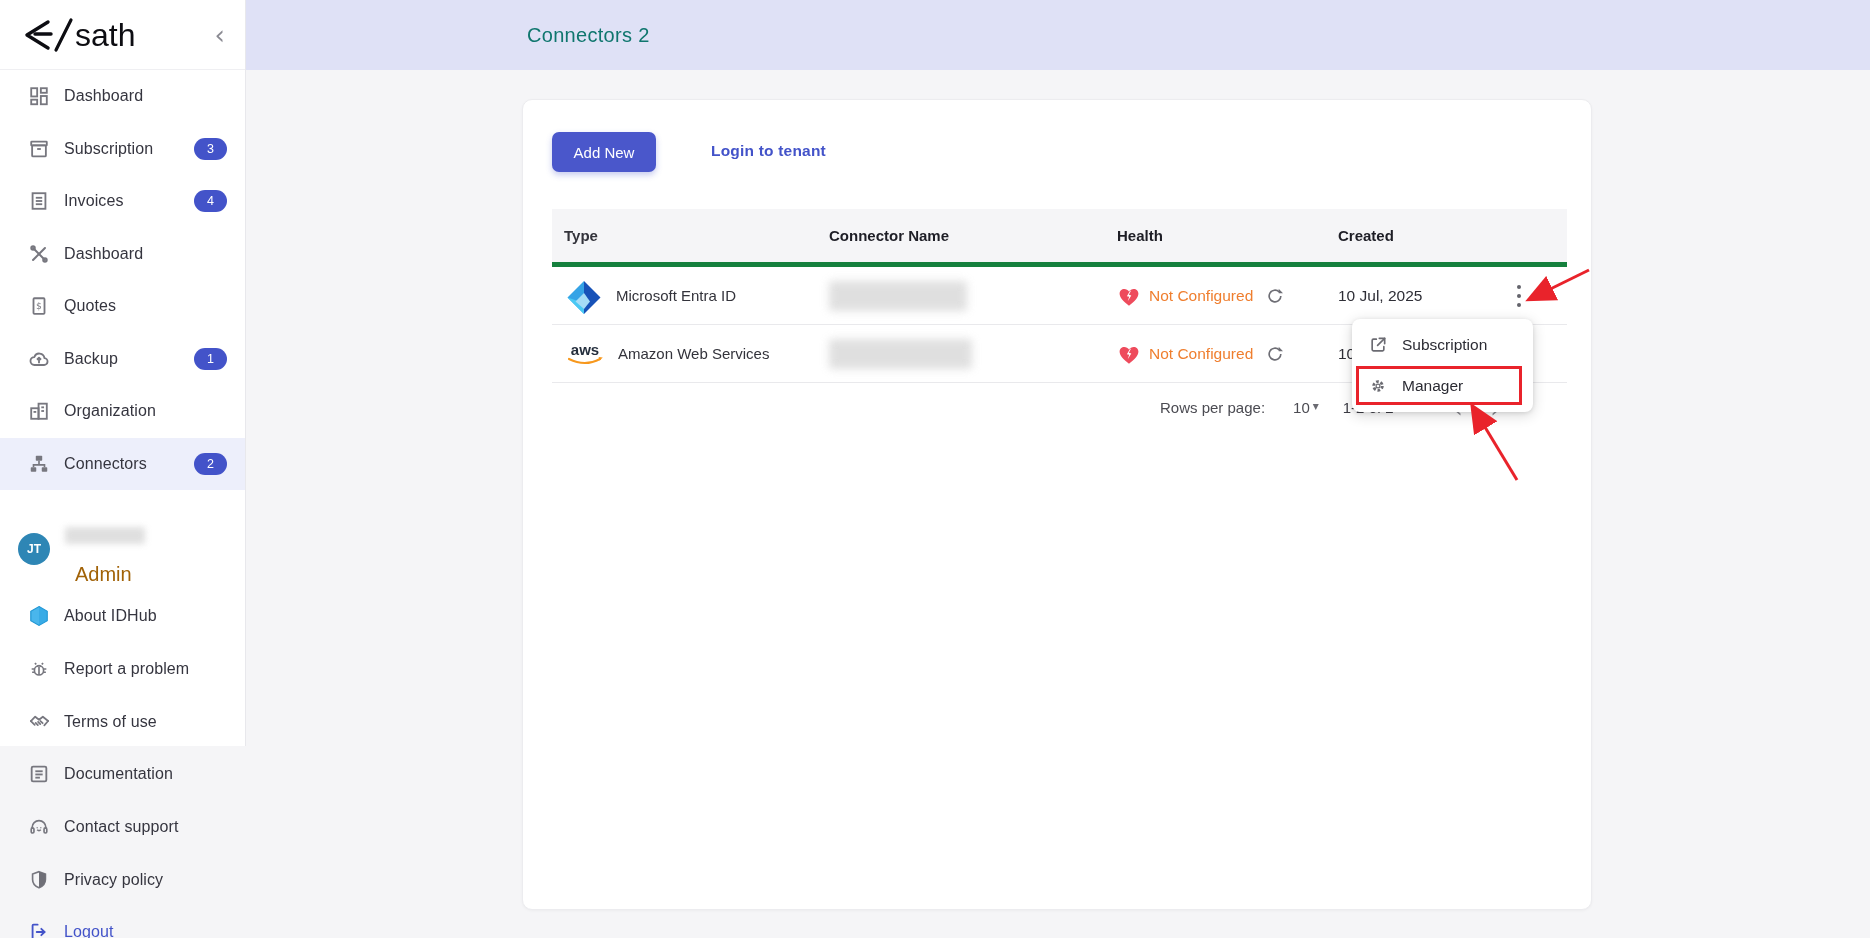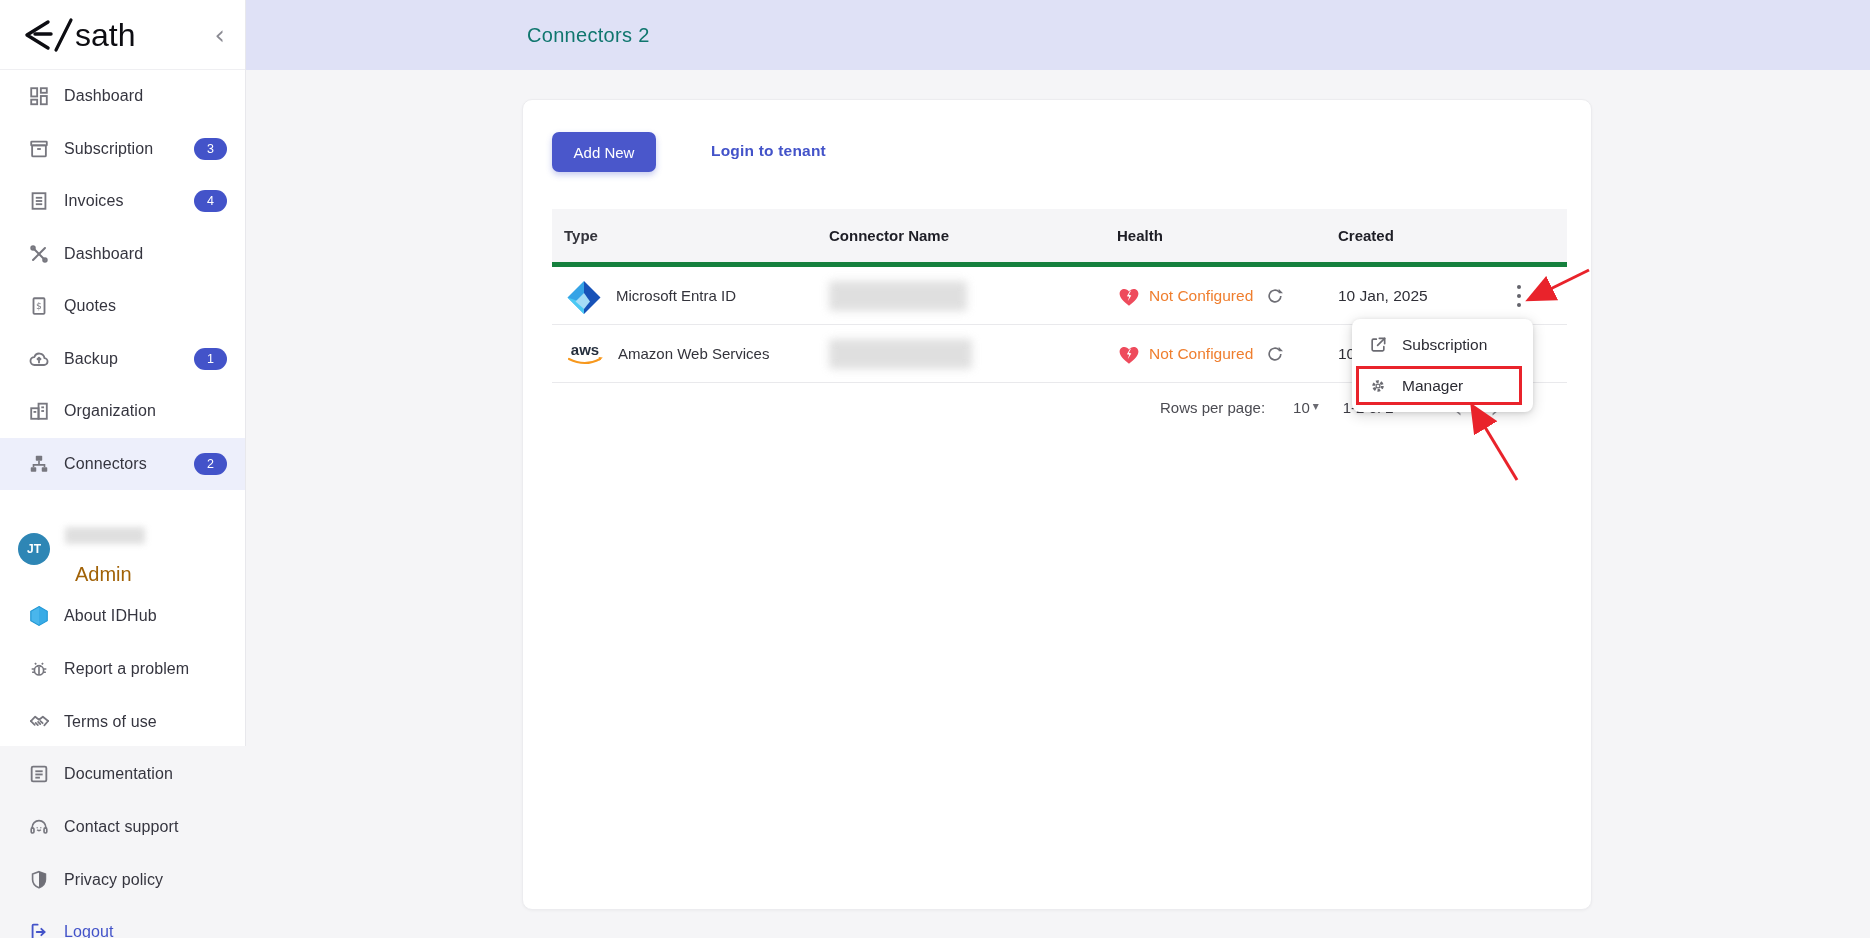--- a/index.html
+++ b/index.html
@@ -337,21 +337,21 @@
           <polygon points="13.2,5.5 9.9,11.2 12.2,11.8 10.7,16.3 14.3,10.4 11.9,9.8 13.8,6.1" fill="#ffffff"></polygon>
         </svg>
         <span class="txt">Not Configured</span>
         <span class="refresh">
           <svg class="icon" width="20" height="20" viewBox="0 0 24 24">
             <path d="M19 12a7 7 0 1 1-2.05-4.95" fill="none" stroke="#6e6e75" stroke-width="2"></path>
             <polygon points="16.4,3.2 16.4,8.6 21.6,8.6" fill="#6e6e75"></polygon>
           </svg>
           </span>
       </div>
-      <div class="c-created">10 Jan, 2025</div>
+      <div class="c-created">10 Jul, 2025</div>
       <div class="kebab">
           <i></i>
           <i></i>
           <i></i>
         </div>
     </div>
 
     <div class="trow">
       <div class="c-type">
         <svg class="icon" width="42" height="34" viewBox="0 0 42 34">

